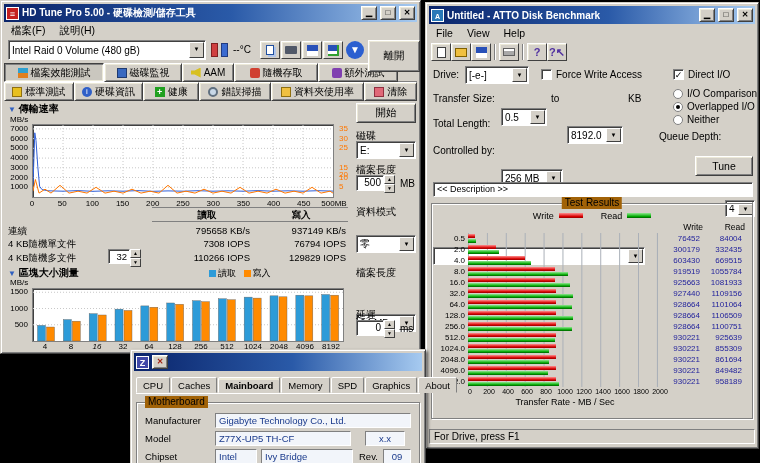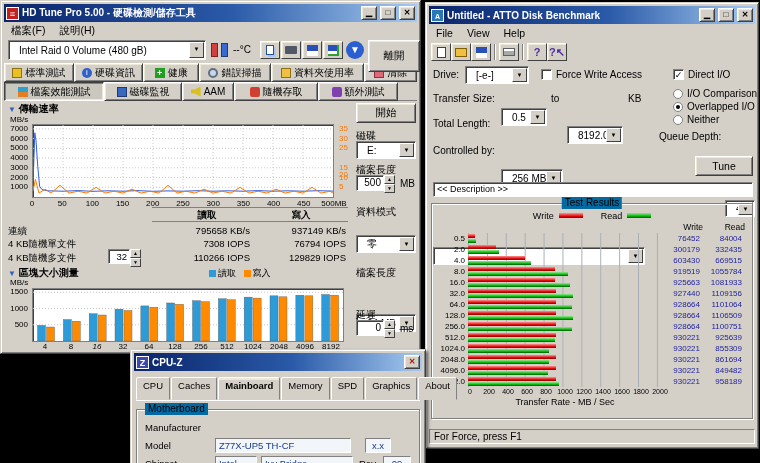--- a/index.html
+++ b/index.html
@@ -11,21 +11,21 @@
         box-shadow:inset 1px 1px 0 #fff,inset -1px -1px 0 #808080,2px 2px 3px rgba(0,0,0,.6);padding:3px}
 .titlebar{height:18px;background:linear-gradient(90deg,#0a246a,#2a5aa8 55%,#a6caf0);display:flex;align-items:center;gap:3px;
           padding:0 2px;color:#fff;font-size:10px;font-weight:bold}
 .titlebar .ttext{flex:1;white-space:nowrap;overflow:hidden}
 .appicon{width:13px;height:13px;display:inline-block;flex:0 0 auto;text-align:center;font-size:9px;line-height:13px;color:#fff;font-weight:bold}
 .wbtn{width:16px;height:14px;background:#d4d0c8;border:1px solid;border-color:#fff #404040 #404040 #fff;
       box-shadow:inset 1px 1px 0 #ece9d8,inset -1px -1px 0 #808080;font-size:8px;line-height:12px;text-align:center;color:#000;flex:0 0 auto}
 .menubar{display:flex;font-size:10.5px;height:17px;align-items:center}
 .menubar span{padding:1px 7px}
 .sunken{background:#fff;border:1px solid;border-color:#808080 #fff #fff #808080;box-shadow:inset 1px 1px 0 #404040}
-.combo{display:flex;align-items:center;font-size:10px;padding-left:10px;background:#fff;border:1px solid;
+.combo{display:flex;align-items:center;font-size:10px;padding-left:3px;background:#fff;border:1px solid;
        border-color:#808080 #fff #fff #808080;box-shadow:inset 1px 1px 0 #404040;position:relative;white-space:nowrap}
 .combo .drop{position:absolute;right:1px;top:1px;bottom:1px;width:15px;background:#d4d0c8;border:1px solid;
              border-color:#fff #404040 #404040 #fff;font-size:6px;text-align:center;line-height:13px;color:#000}
 .btn{background:#d4d0c8;border:1px solid;border-color:#fff #404040 #404040 #fff;
      box-shadow:inset 1px 1px 0 #ece9d8,inset -1px -1px 0 #808080;font-size:10.5px;text-align:center;font-family:inherit}
 .lbl{font-size:10px;white-space:nowrap}
 .tabrow{display:flex;height:19px}
 .tabbtn{height:19px;display:flex;align-items:center;justify-content:center;gap:3px;background:#d4d0c8;border:1px solid;
         border-color:#fff #404040 #404040 #fff;box-shadow:inset 1px 1px 0 #ece9d8,inset -1px -1px 0 #808080;
         font-size:10px;white-space:nowrap;overflow:hidden}
@@ -44,39 +44,39 @@
 .tbtn{width:20px;height:18px;display:inline-flex;align-items:center;justify-content:center;background:#d4d0c8;
       border:1px solid;border-color:#fff #404040 #404040 #fff;box-shadow:inset 1px 1px 0 #ece9d8}
 .tsep{width:2px;height:16px;border-left:1px solid #808080;border-right:1px solid #fff;margin:0 3px;align-self:center}
 .cb{width:11px;height:11px;background:#fff;border:1px solid;border-color:#808080 #fff #fff #808080;
     box-shadow:inset 1px 1px 0 #404040;font-size:9px;line-height:10px;text-align:center;display:inline-block;flex:0 0 auto}
 .rb{width:10px;height:10px;border-radius:50%;background:#fff;border:1px solid #808080;display:inline-flex;
     align-items:center;justify-content:center;flex:0 0 auto}
 .rb .dot{width:4px;height:4px;border-radius:50%;background:#000}
 .ctrl{position:absolute;display:flex;align-items:center;gap:4px;font-size:10px;white-space:nowrap}
 .groupbox{position:absolute;border:1px solid #808080;box-shadow:1px 1px 0 #fff,inset 1px 1px 0 #fff}
-.grouplabel{position:absolute;top:-7px;background:#0369a1;padding:0 3px;font-size:10px;line-height:12px}
+.grouplabel{position:absolute;top:-7px;background:#a16207;padding:0 3px;font-size:10px;line-height:12px}
 .alegend{display:flex;justify-content:center;align-items:center;gap:5px;height:13px;font-size:9px;margin-top:2px}
 .ahead{display:flex;height:11px;font-size:8.5px}
 .ahead .sp{width:223px}
 .ahead .h{width:42px;text-align:right}
 .arow{display:flex;align-items:center;height:11px;font-size:8px}
 .alab{width:30px;text-align:right;padding-right:3px;flex:0 0 auto}
 .abars{width:190px;height:11px;position:relative;flex:0 0 auto;
        background-image:linear-gradient(90deg,#aab0b8 1px,transparent 1px);background-size:10% 100%;border-right:1px solid #aab0b8}
 .abar{position:absolute;left:0;height:4px}
 .abar.write{top:1px;background:linear-gradient(#ff9090,#d80000 70%,#900000)}
 .abar.read{top:6px;background:linear-gradient(#90e890,#00a800 70%,#005800)}
 .aval{width:42px;text-align:right;color:#23239c;flex:0 0 auto}
 #atto-xticks{position:relative;height:9px;margin-left:32px;width:190px}
 .axt{position:absolute;font-size:7px;transform:translateX(-50%);top:1px}
 .aaxis{margin-left:32px;width:190px;text-align:center;font-size:9px;margin-top:1px}
 .statusbar{position:absolute;left:3px;right:3px;bottom:3px;height:17px;display:flex;align-items:center}
 .statusbar .inner{flex:1;height:15px;border:1px solid;border-color:#808080 #fff #fff #808080;font-size:10px;padding:1px 4px}
-.ctabs{display:flex;height:24px;margin:6px 2px 0 2px;border-bottom:1px solid #fff;font-size:9.5px}
+.ctabs{display:flex;height:17px;margin:6px 2px 0 2px;border-bottom:1px solid #fff;font-size:9.5px}
 .ctab{padding:2px 6px;background:#d4d0c8;border:1px solid;border-color:#fff #808080 transparent #fff;
       border-radius:2px 2px 0 0;margin-right:1px;white-space:nowrap}
 .ctab.active{box-shadow:inset 0 2px 0 #ece9d8;font-weight:bold}
 .cfield{position:absolute;background:#f2f5fa;border:1px solid;border-color:#808080 #fff #fff #808080;
         color:#1a3a8c;font-size:9.5px;height:15px;line-height:13px;padding:0 3px;white-space:nowrap;overflow:hidden}
 .clabel{position:absolute;font-size:9.5px;white-space:nowrap}
 svg{display:block}
 </style>
 </head>
 <body>
@@ -110,20 +110,43 @@
     <span class="tbtn abs" style="left:298px;top:2px">
       <span style="width:11px;height:11px;background:linear-gradient(#2850b8 55%,#fff 55%)"></span>
       </span>
     <span class="tbtn abs" style="left:319px;top:2px">
       <span style="width:11px;height:11px;background:linear-gradient(#2850b8 55%,#fff 55%);box-shadow:inset -2px -2px 0 #30a030"></span>
       </span>
     <span class="abs" style="left:342px;top:2px;width:18px;height:18px;border-radius:50%;background:#2b5fd0;color:#fff;text-align:center;line-height:17px;font-size:10px">▼</span>
     <button class="btn abs" style="left:364px;top:1px;width:52px;height:32px">離開</button>
   </div>
   <div class="tabrow">
+    <div class="tabbtn active" style="width:100px">
+        <span class="ti" style="background:linear-gradient(#30a0d0 50%,#e08020 50%)"></span>
+        <span>檔案效能測試</span>
+      </div>
+    <div class="tabbtn" style="width:78px">
+        <span class="ti" style="background:#3868c0;border:1px solid #203a70"></span>
+        <span>磁碟監視</span>
+      </div>
+    <div class="tabbtn" style="width:52px">
+        <span class="ti" style="background:#d8c020;clip-path:polygon(0 30%,40% 30%,100% 0,100% 100%,40% 70%,0 70%)"></span>
+        <span>AAM</span>
+      </div>
+    <div class="tabbtn" style="width:84px">
+        <span class="ti" style="background:#d04030;border-radius:2px"></span>
+        <span>隨機存取</span>
+      </div>
+    <div class="tabbtn" style="width:80px">
+        <span class="ti" style="background:#8040b0;border-radius:2px"></span>
+        <span>額外測試</span>
+      </div>
+    <div style="flex:1;border-bottom:1px solid #808080"></div>
+  </div>
+  <div class="tabrow">
     <div class="tabbtn" style="width:70px">
         <span class="ti" style="background:#e8c020;border:1px solid #907010"></span>
         <span>標準測試</span>
       </div>
     <div class="tabbtn" style="width:70px">
         <span class="ti" style="background:#3060c8;border-radius:50%;color:#fff;font-size:8px;line-height:10px;text-align:center">i</span>
         <span>硬碟資訊</span>
       </div>
     <div class="tabbtn" style="width:56px">
         <span class="ti" style="background:#20a020;color:#fff;font-size:9px;line-height:10px;text-align:center;font-weight:bold">+</span>
@@ -134,43 +157,20 @@
         <span>錯誤掃描</span>
       </div>
     <div class="tabbtn" style="width:94px">
         <span class="ti" style="background:#f0c040;border:1px solid #907010"></span>
         <span>資料夾使用率</span>
       </div>
     <div class="tabbtn" style="width:53px">
         <span class="ti" style="background:#e06878;border:1px solid #903040"></span>
         <span>清除</span>
       </div>
-  </div>
-  <div class="tabrow">
-    <div class="tabbtn active" style="width:100px">
-        <span class="ti" style="background:linear-gradient(#30a0d0 50%,#e08020 50%)"></span>
-        <span>檔案效能測試</span>
-      </div>
-    <div class="tabbtn" style="width:78px">
-        <span class="ti" style="background:#3868c0;border:1px solid #203a70"></span>
-        <span>磁碟監視</span>
-      </div>
-    <div class="tabbtn" style="width:52px">
-        <span class="ti" style="background:#d8c020;clip-path:polygon(0 30%,40% 30%,100% 0,100% 100%,40% 70%,0 70%)"></span>
-        <span>AAM</span>
-      </div>
-    <div class="tabbtn" style="width:84px">
-        <span class="ti" style="background:#d04030;border-radius:2px"></span>
-        <span>隨機存取</span>
-      </div>
-    <div class="tabbtn" style="width:80px">
-        <span class="ti" style="background:#8040b0;border-radius:2px"></span>
-        <span>額外測試</span>
-      </div>
-    <div style="flex:1;border-bottom:1px solid #808080"></div>
   </div>
 
   <div style="position:relative;height:250px">
     <span class="abs lbl" style="left:4px;top:1px;font-weight:bold"><span style="color:#3060c0;font-size:8px">▼</span> <span>傳輸速率</span></span>
     <span class="abs" style="left:6px;top:14px;font-size:8px">MB/s</span>
     <div class="abs" id="hd-line-left" style="left:0;top:24px;width:26px;height:72px">
         <span class="ytick" style="top: -0.108108px;">7000</span>
         <span class="ytick" style="top: 9.62162px;">6000</span>
         <span class="ytick" style="top: 19.3514px;">5000</span>
         <span class="ytick" style="top: 29.0811px;">4000</span>
@@ -593,46 +593,46 @@
           <span class="axt" style="left: 70%;">1400</span>
           <span class="axt" style="left: 80%;">1600</span>
           <span class="axt" style="left: 90%;">1800</span>
           <span class="axt" style="left: 100%;">2000</span>
         </div>
       <div class="aaxis">Transfer Rate - MB / Sec</div>
     </div>
   </div>
 
   <div class="statusbar">
-    <span class="inner">For Force, press F1</span>
+    <span class="inner">For Drive, press F1</span>
   </div>
 </div>
 
 <div class="window" style="left:130px;top:349px;width:296px;height:150px;z-index:3">
   <div class="titlebar">
     <span class="appicon" style="background:#4048a8;border:1px solid #fff">Z</span>
-    <span class="ttext">CPU-Z</span>
     <span class="wbtn" style="color:#a02010;font-weight:bold">✕</span>
   </div>
   <div class="ctabs">
     <span class="ctab">CPU</span>
     <span class="ctab">Caches</span>
     <span class="ctab active">Mainboard</span>
     <span class="ctab">Memory</span>
     <span class="ctab">SPD</span>
     <span class="ctab">Graphics</span>
     <span class="ctab">About</span>
   </div>
   <div style="position:relative;height:104px">
     <div class="groupbox" style="left:2px;top:8px;width:284px;height:96px">
       <span class="grouplabel" style="left:8px">Motherboard</span>
       <span class="clabel" style="left:8px;top:12px">Manufacturer</span>
+      <span class="cfield" style="left:78px;top:10px;width:196px">Gigabyte Technology Co., Ltd.</span>
       <span class="clabel" style="left:8px;top:30px">Model</span>
       <span class="cfield" style="left:78px;top:28px;width:136px">Z77X-UP5 TH-CF</span>
-      <span class="cfield" style="left:228px;top:28px;width:26px;text-align:center">x.x</span>
+      <span class="cfield" style="left:228px;top:28px;width:40px;text-align:center">x.x</span>
       <span class="clabel" style="left:8px;top:48px">Chipset</span>
       <span class="cfield" style="left:78px;top:46px;width:42px">Intel</span>
       <span class="cfield" style="left:124px;top:46px;width:92px">Ivy Bridge</span>
       <span class="clabel" style="left:222px;top:48px">Rev.</span>
       <span class="cfield" style="left:246px;top:46px;width:28px;text-align:center">09</span>
 
     </div>
   </div>
 </div>
 

